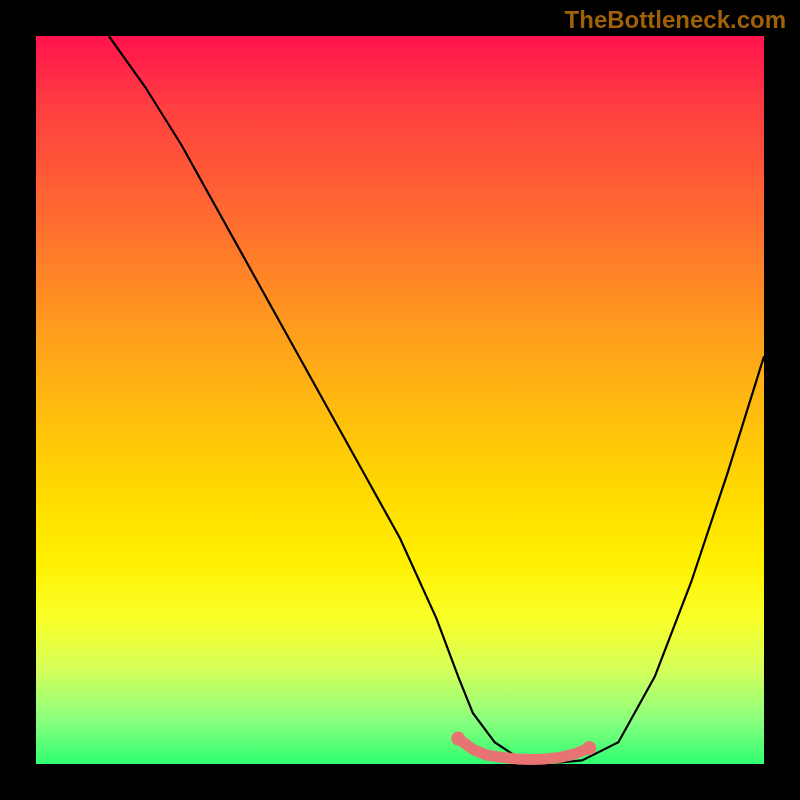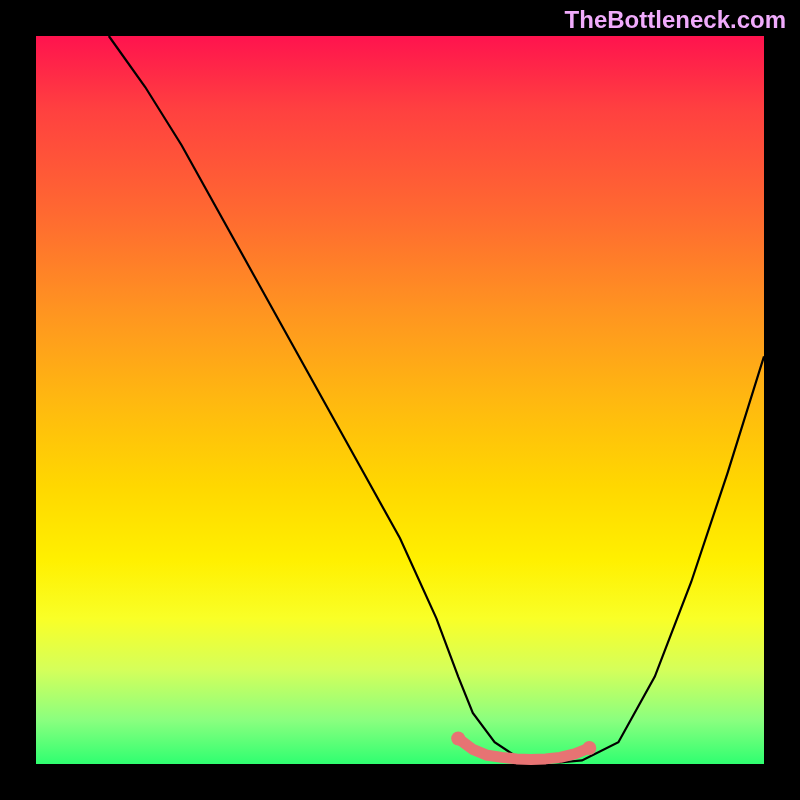--- a/index.html
+++ b/index.html
@@ -2,21 +2,21 @@
 <html><head>
 <meta charset="utf-8">
 <style>
   * { margin: 0; padding: 0; box-sizing: border-box; }
   body { width: 800px; height: 800px; background: #000; font-family: Arial, sans-serif; position: relative; }
   .container { width: 800px; height: 800px; position: relative; }
   .attribution {
     position: absolute;
     top: 6px;
     right: 14px;
-    color: #f0abfc;
+    color: #a16207;
     font-size: 24px;
     font-weight: bold;
     z-index: 10;
   }
   .plot-area {
     position: absolute;
     left: 36px;
     top: 36px;
     width: 728px;
     height: 728px;

